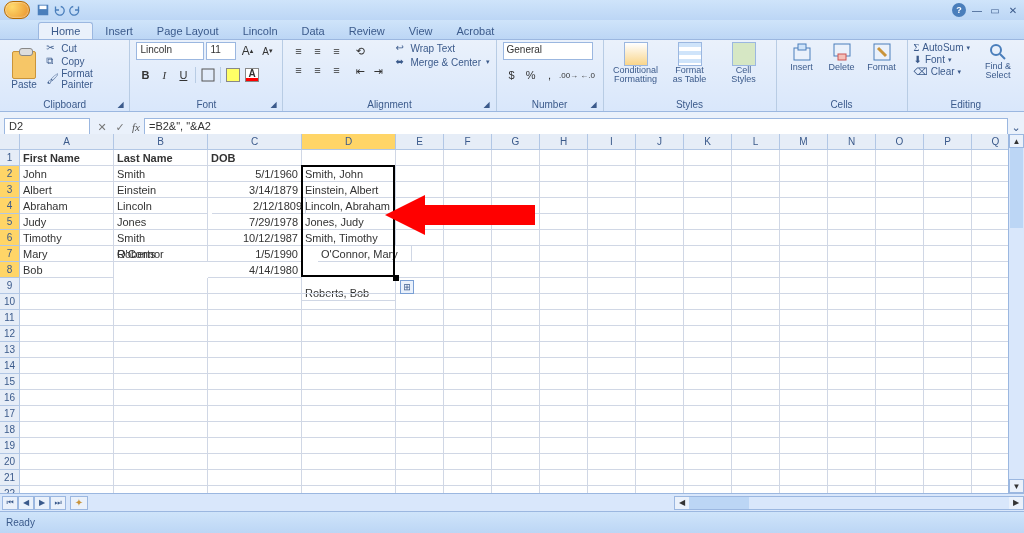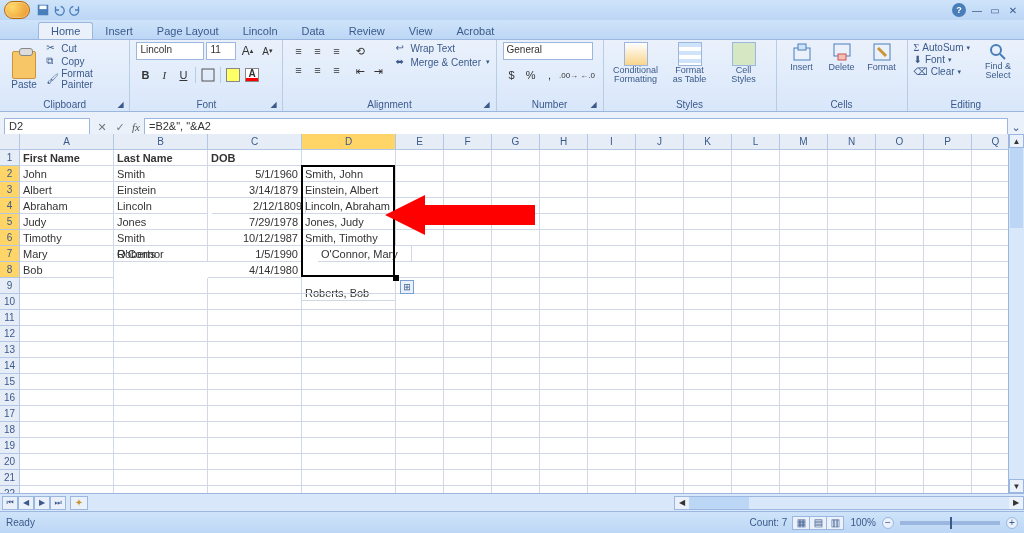--- a/index.html
+++ b/index.html
@@ -819,29 +819,17 @@
   <span style="margin-left:4px;width:18px;height:14px;border:1px solid #9bb7e0;background:#eaf1fb;font-size:10px;text-align:center;color:#c9943a">✦</span>
   <div class="h-scroll">
     <div class="arr l">◀</div>
     <div class="thumb"></div>
     <div class="arr r">▶</div>
   </div>
 </div>
 
 <div class="status">
   <span>Ready</span>
-  <div class="right">
-    <span>Count: 7</span>
-    <div class="view-btns">
-      <span>▦</span>
-      <span>▤</span>
-      <span>▥</span>
-    </div>
-    <span>100%</span>
-    <div class="zoom-end">−</div>
-    <div class="zoom-slider"></div>
-    <div class="zoom-end">+</div>
-  </div>
 </div>
 
 <svg class="arrow-annot" style="top:195px;left:385px" width="160" height="40" viewBox="0 0 160 40">
   <polygon points="0,20 40,0 40,10 150,10 150,30 40,30 40,40" fill="#ff0000"></polygon>
 </svg>
 
 </body></html>

